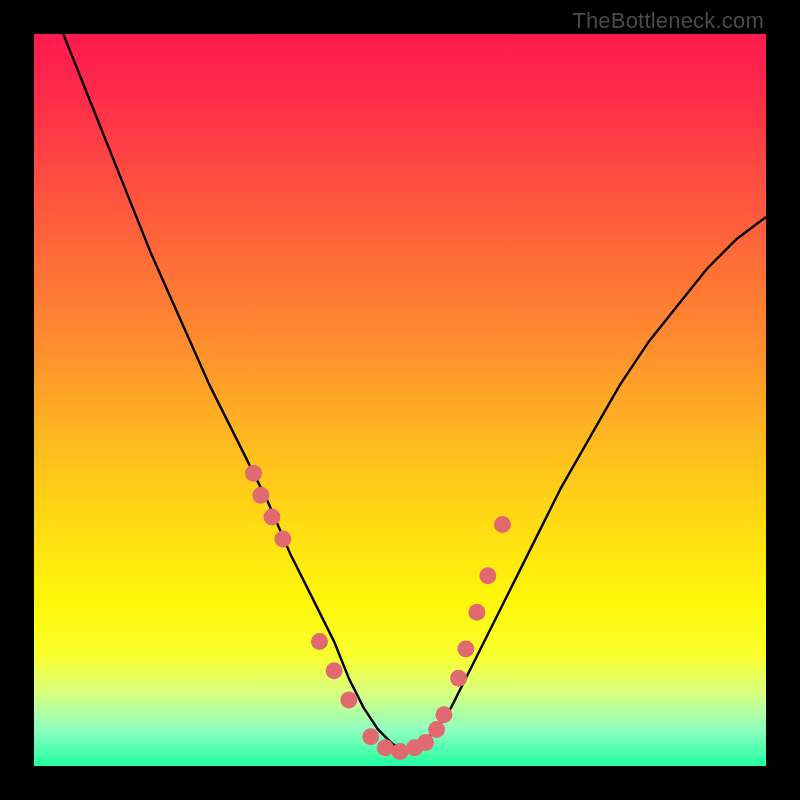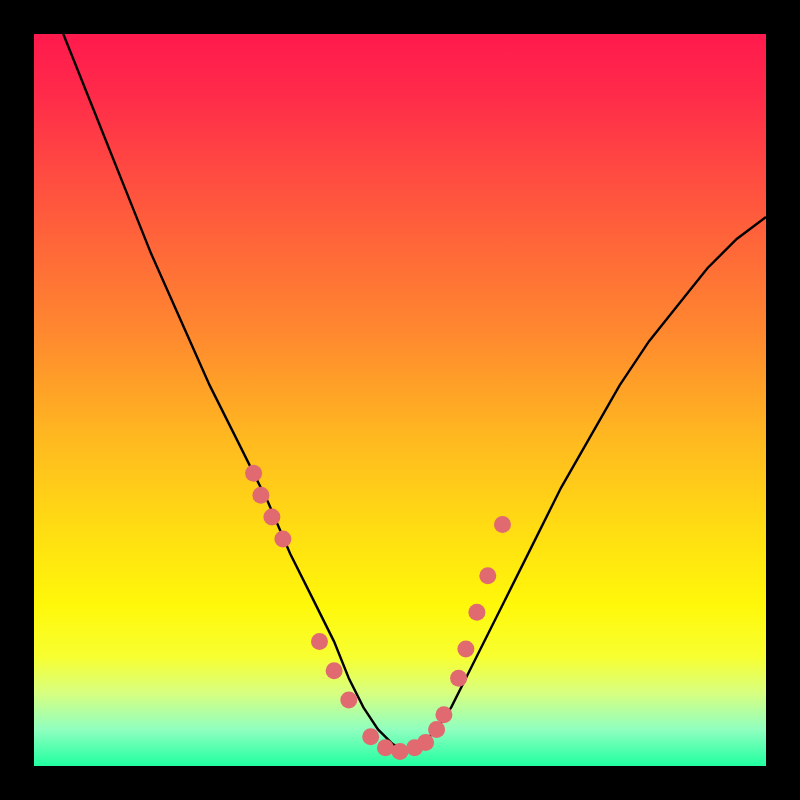--- a/index.html
+++ b/index.html
@@ -69,14 +69,15 @@
         <circle cx="402.6" cy="695.4" r="8.5" fill="#e06a70"></circle>
         <circle cx="409.9" cy="680.8" r="8.5" fill="#e06a70"></circle>
         <circle cx="424.6" cy="644.2" r="8.5" fill="#e06a70"></circle>
         <circle cx="431.9" cy="614.9" r="8.5" fill="#e06a70"></circle>
         <circle cx="442.9" cy="578.3" r="8.5" fill="#e06a70"></circle>
         <circle cx="453.8" cy="541.7" r="8.5" fill="#e06a70"></circle>
         <circle cx="468.5" cy="490.4" r="8.5" fill="#e06a70"></circle>
       </g>
 </svg>
 
+<div class="watermark">TheBottleneck.com</div>
 
 </div>
 
 </body></html>

